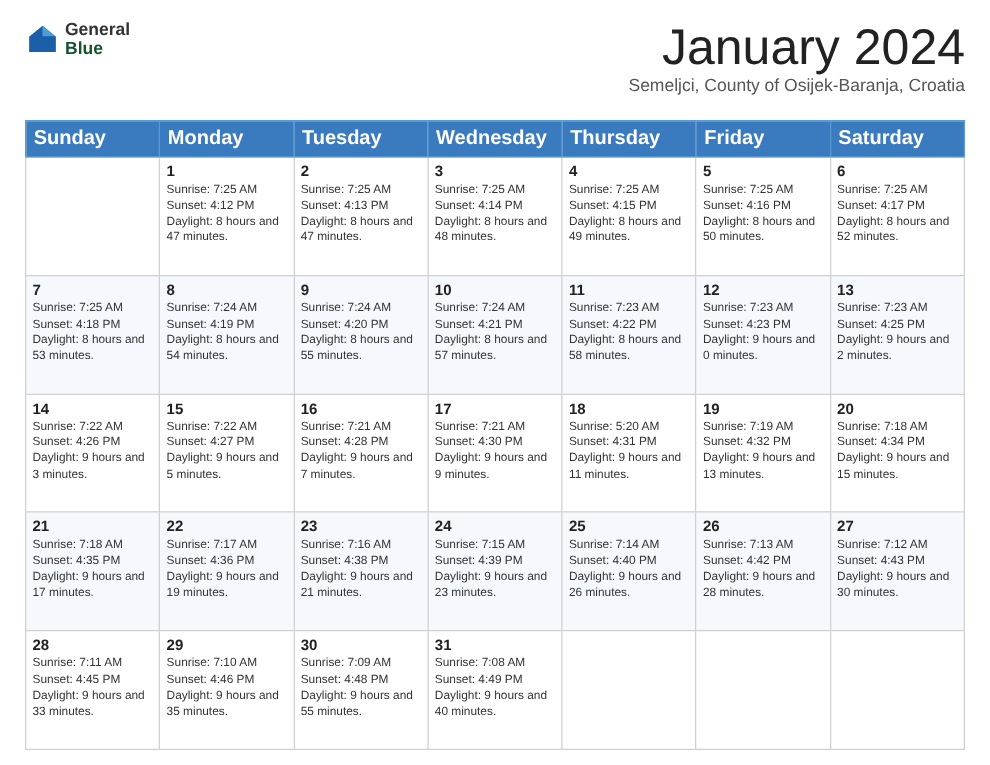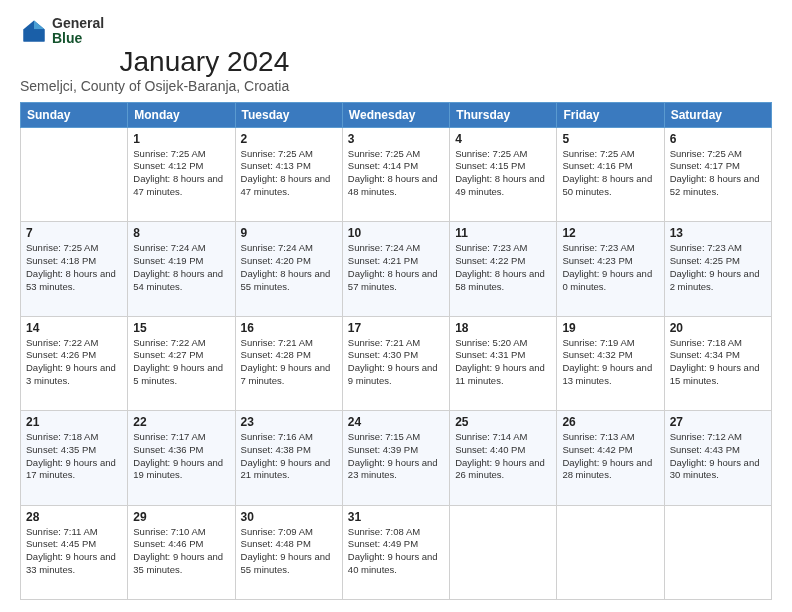--- a/index.html
+++ b/index.html
@@ -14,22 +14,21 @@
       width: 792px;
       height: 612px;
       padding: 16px 20px 12px 20px;
       display: flex;
       flex-direction: column;
     }
     .header {
       display: flex;
       align-items: flex-start;
       justify-content: space-between;
-      margin-bottom: 8px;
-      flex-direction: column;
+      margin-bottom: 20px;
     }
     .logo {
       display: flex;
       align-items: center;
       gap: 4px;
     }
     .logo-text {
       display: flex;
       flex-direction: column;
       font-size: 14px;
@@ -39,42 +38,42 @@
     .logo-general { color: #333; }
     .logo-blue { color: #14532d; }
     .logo-icon {
       width: 28px;
       height: 28px;
     }
     .title-section {
       text-align: right;
     }
     .month-title {
-      font-size: 28px;
+      font-size: 40px;
       font-weight: 300;
       color: #222;
       line-height: 1.1;
     }
     .location-subtitle {
       font-size: 14px;
       color: #555;
       font-weight: normal;
     }
     .calendar-table {
       width: 100%;
       border-collapse: collapse;
       flex: 1;
       font-size: 10.5px;
     }
     .calendar-table th {
       background-color: #3a7abf;
       color: #fff;
       text-align: left;
       padding: 5px 6px;
-      font-size: 12px;
+      font-size: 16px;
       font-weight: bold;
       border: 1px solid #5a9ad0;
     }
     .calendar-table td {
       border: 1px solid #d0d0d0;
       vertical-align: top;
       padding: 4px 5px;
       width: calc(100% / 7);
       height: 80px;
       color: #333;

